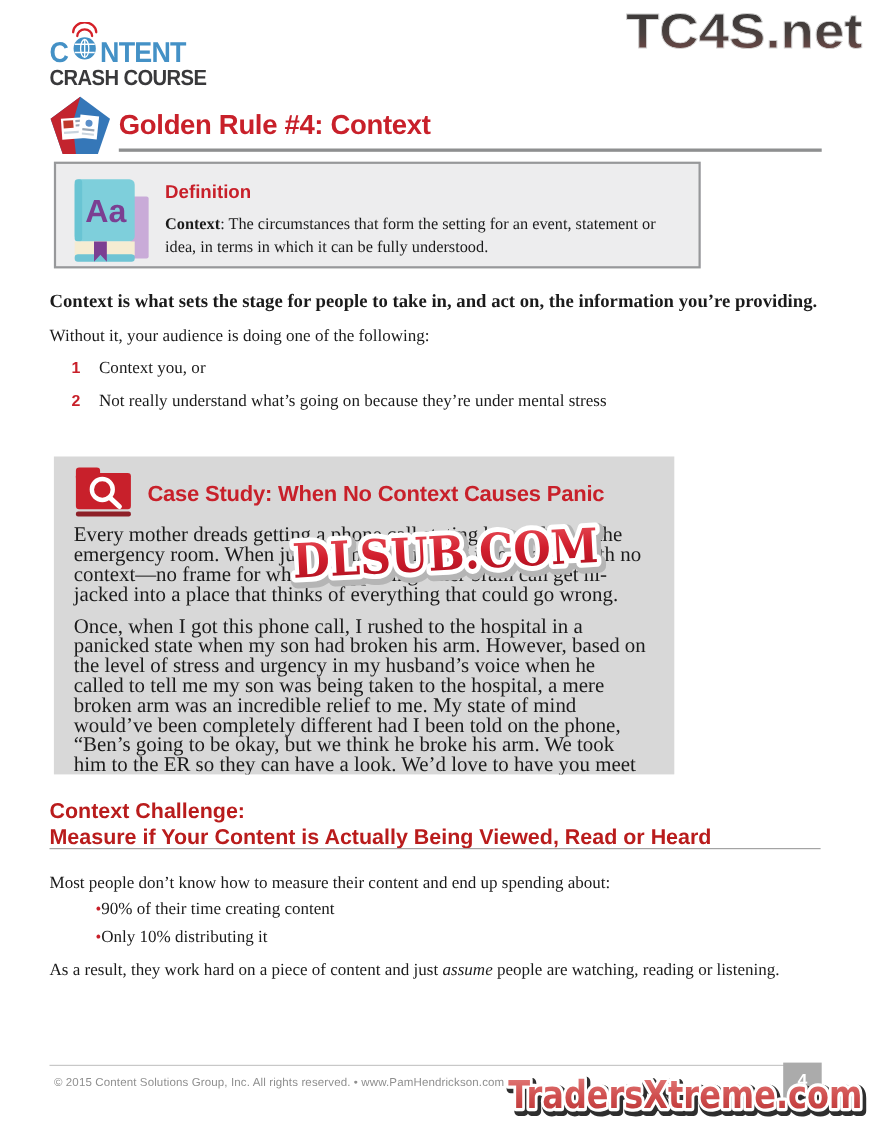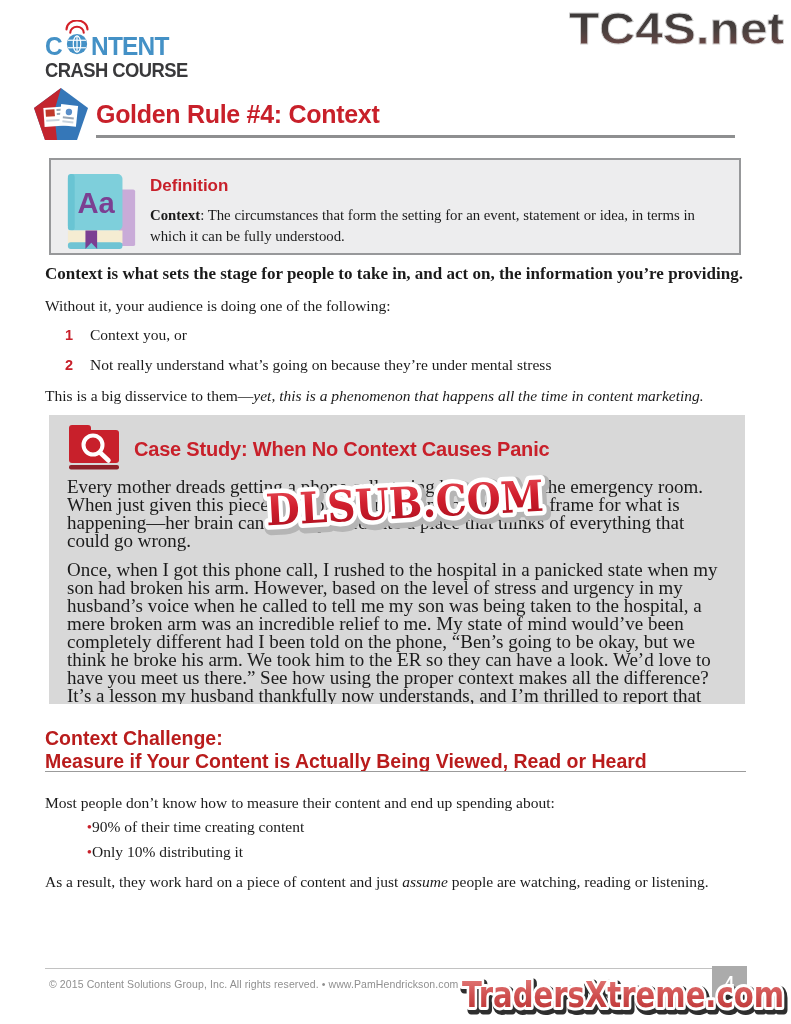--- a/index.html
+++ b/index.html
@@ -14,45 +14,45 @@
   .logo-globe{margin:0 -1px -2px -1px;}
   .logo-line2{font-family:"Liberation Sans",sans-serif;font-weight:800;font-size:20px;
               color:#39393b;letter-spacing:-0.6px;margin-top:1px;transform:scaleX(.92);transform-origin:left top;}
 
   
   .wm-tc4s{position:absolute;top:2px;right:2px;}
   .wm-dlsub{position:absolute;top:464px;left:240px;z-index:40;}
   .wm-traders{position:absolute;top:966px;left:458px;z-index:40;}
 
   
-  .title-row{position:absolute;top:86px;left:32px;width:703px;display:flex;justify-content:flex-end;}
+  .title-row{position:absolute;top:86px;left:44px;width:703px;display:flex;justify-content:flex-end;}
   .title-col{margin-left:6px;flex:1;}
   .page-title{font-family:"Liberation Sans",sans-serif;font-weight:bold;font-size:25px;
               color:#c8202a;margin-top:14px;letter-spacing:-0.3px;}
   .title-underline{height:3px;background:#8e8f90;margin-top:6px;}
 
   
-  .def-box{position:absolute;top:147px;left:49px;width:692px;height:97px;background:#ededee;
-           border:2px solid #97989a;box-sizing:border-box;display:flex;padding:10px 18px 0 13px;margin-top:11px;}
+  .def-box{position:absolute;top:147px;left:49px;width:588px;height:97px;background:#ededee;
+           border:2px solid #97989a;box-sizing:border-box;display:flex;padding:10px 18px 0 13px;}
   .def-col{margin-left:10px;}
   .def-heading{font-family:"Liberation Sans",sans-serif;font-weight:bold;font-size:17px;
                color:#c8202a;margin:6px 0 9px;}
   .def-text{font-size:14.8px;line-height:21px;}
   .b{font-weight:bold;}
   .it{font-style:italic;}
 
   
   .lead{position:absolute;top:264px;left:45px;white-space:nowrap;font-weight:bold;font-size:17px;}
   .p-line{position:absolute;left:45px;font-size:15.5px;white-space:nowrap;}
   .list-item{position:absolute;left:65px;font-size:15.5px;white-space:nowrap;}
   .num{color:#c8202a;font-family:"Liberation Sans",sans-serif;font-weight:bold;font-size:14.5px;
        display:inline-block;width:25px;}
 
   
-  .case-box{position:absolute;top:415px;left:49px;width:696px;height:289px;background:#d8d8d8;
+  .case-box{position:absolute;top:415px;left:49px;width:564px;height:289px;background:#d8d8d8;
             box-sizing:border-box;padding:12px 24px 0 18px;overflow:hidden;}
   .case-header{display:flex;align-items:center;height:44px;}
   .case-heading{font-family:"Liberation Sans",sans-serif;font-weight:bold;font-size:20px;
                 color:#c8202a;margin-left:13px;letter-spacing:-0.2px;}
   .case-p{font-size:19px;line-height:18px;margin:7px 0 0;}
   .case-p2{margin-top:11px;}
 
   
   .challenge-h{position:absolute;top:727px;left:45px;font-family:"Liberation Sans",sans-serif;
                font-weight:bold;font-size:19.5px;line-height:23px;color:#b91c1c;white-space:nowrap;}
@@ -152,21 +152,20 @@
   <div class="lead">Context is what sets the stage for people to take in, and act on, the information you’re providing.</div>
   <div class="p-line" style="top:297px;">Without it, your audience is doing one of the following:</div>
 
   <div class="list-item" style="top:326px;">
     <span class="num">1</span><span>Context you, or</span>
   </div>
   <div class="list-item" style="top:356px;">
     <span class="num">2</span><span>Not really understand what’s going on because they’re under mental stress</span>
   </div>
 
-  <div class="p-line" style="top:387px;"><span>This is a big disservice to them—</span><span class="it">yet, this is a phenomenon that happens all the time in content marketing.</span></div>
 
   <div class="case-box">
     <div class="case-header">
       <span>
         <svg width="54" height="48" viewBox="0 0 54 48">
           <rect x="2" y="2" width="22" height="12" rx="3" fill="#c8202b"></rect>
           <rect x="2" y="7" width="50" height="33" rx="3" fill="#c8202b"></rect>
           <rect x="2" y="42" width="50" height="4.5" rx="2" fill="#8e2028"></rect>
           <circle cx="26" cy="22" r="9.5" fill="none" stroke="#ffffff" stroke-width="4"></circle>
           <line x1="33" y1="29.5" x2="41.5" y2="37.5" stroke="#ffffff" stroke-width="4.5" stroke-linecap="round"></line>

